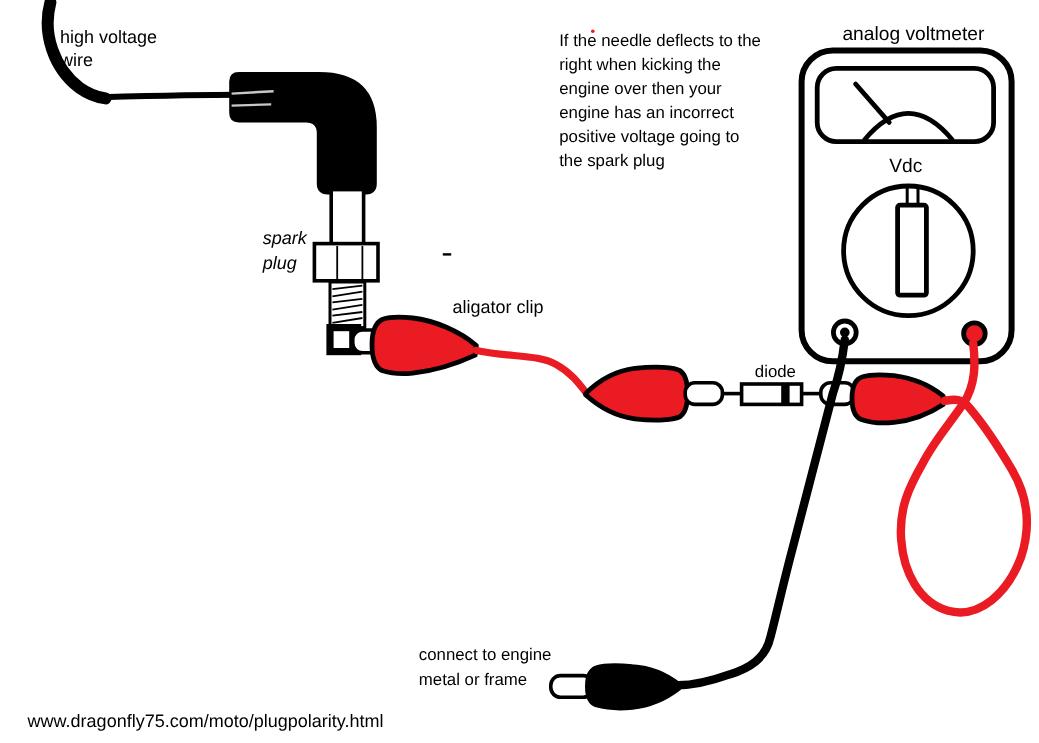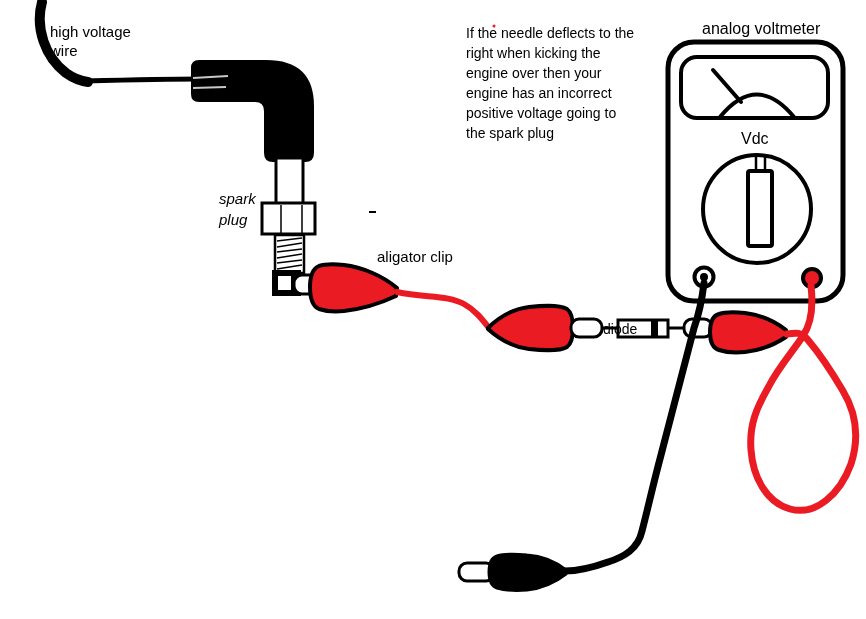--- a/index.html
+++ b/index.html
@@ -5,21 +5,21 @@
   html,body{margin:0;padding:0;background:#fff;}
   .canvas{
     position:relative;width:866px;height:619px;background:#fff;
     font-family:"Liberation Sans",sans-serif;color:#000;overflow:hidden;
   }
   .art{position:absolute;left:0;top:0;}
   .lbl{position:absolute;white-space:pre-line;font-size:15px;line-height:19px;}
   .lbl-hv{left:50px;top:22px;}
   .lbl-spark{left:219px;top:188px;line-height:21px;font-style:italic;}
   .lbl-clip{left:329px;top:247px;margin-left:48px;}
-  .lbl-diode{left:603px;top:300px;font-size:14px;margin-top:20px;}
+  .lbl-diode{left:629px;top:300px;font-size:14px;}
   .lbl-meter{left:702px;top:19px;font-size:16px;}
   .lbl-vdc{left:741px;top:129px;font-size:16px;}
   .lbl-note{left:466px;top:23px;font-size:14px;line-height:20px;}
   .lbl-range{left:557px;top:172px;font-size:14px;line-height:21px;}
   .lbl-ground{left:349px;top:535px;font-size:14px;line-height:21px;}
   .lbl-url{left:23px;top:592px;font-size:15px;}
 </style>
 </head>
 <body>
 
@@ -98,13 +98,16 @@
   <div class="lbl lbl-clip">aligator clip</div>
   <div class="lbl lbl-diode">diode</div>
   <div class="lbl lbl-meter">analog voltmeter</div>
   <div class="lbl lbl-vdc">Vdc</div>
   <div class="lbl lbl-note">If the needle deflects to the
 right when kicking the
 engine over then your
 engine has an incorrect
 positive voltage going to
 the spark plug</div>
+  <div class="lbl lbl-ground">connect to engine
+metal or frame</div>
+  <div class="lbl lbl-url">www.dragonfly75.com/moto/plugpolarity.html</div>
 </div>
 
 </body></html>

